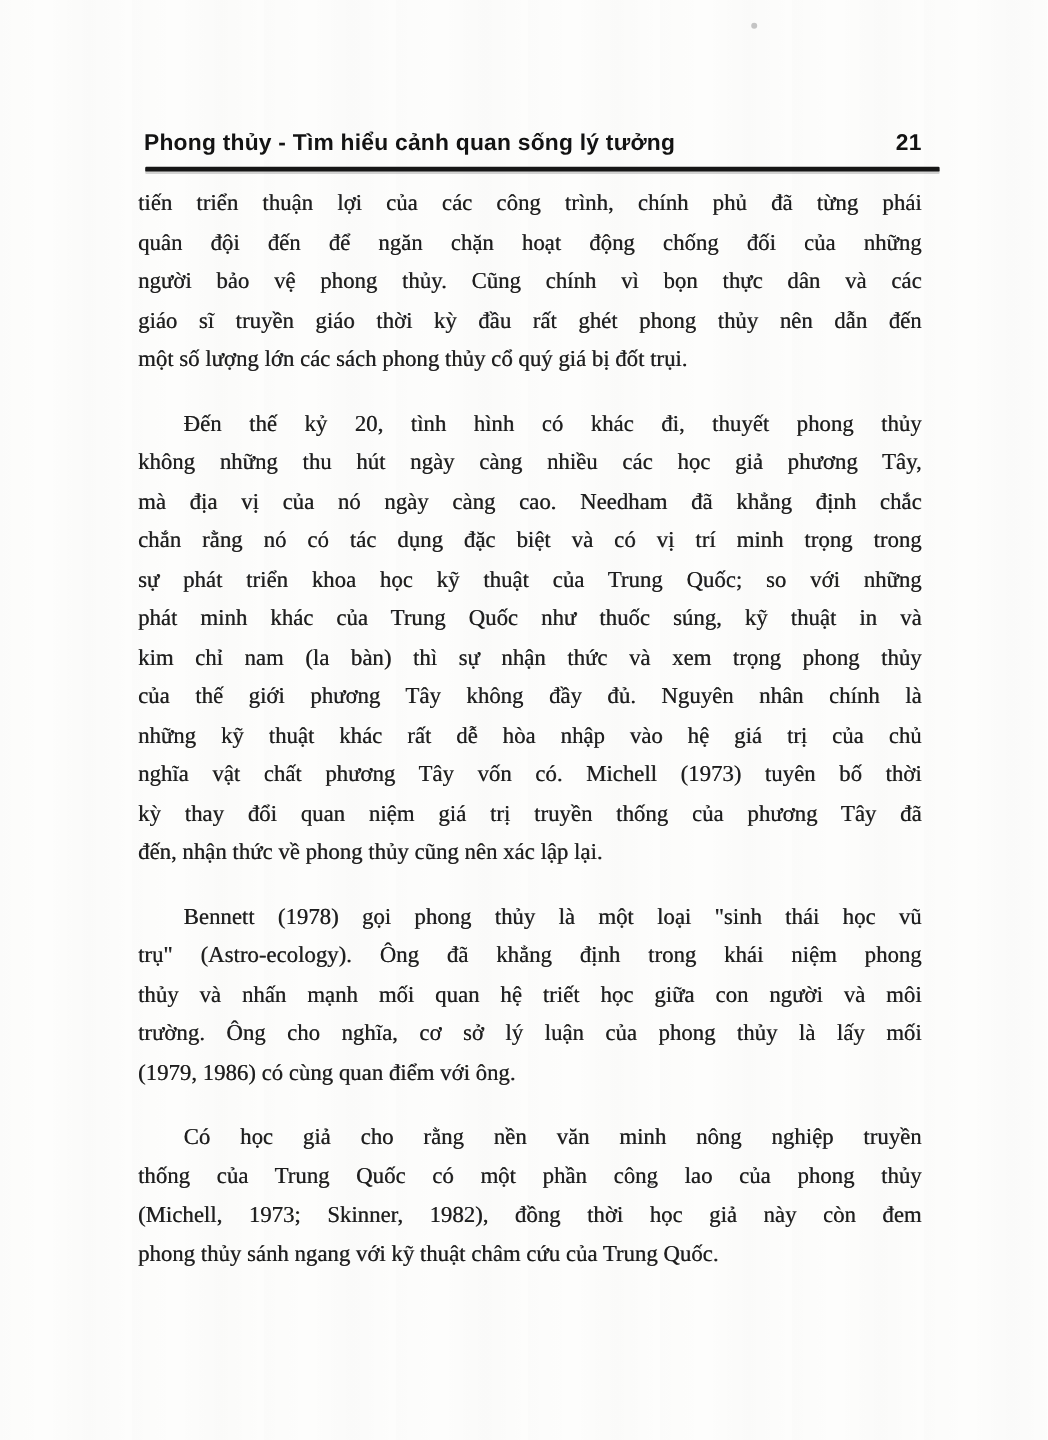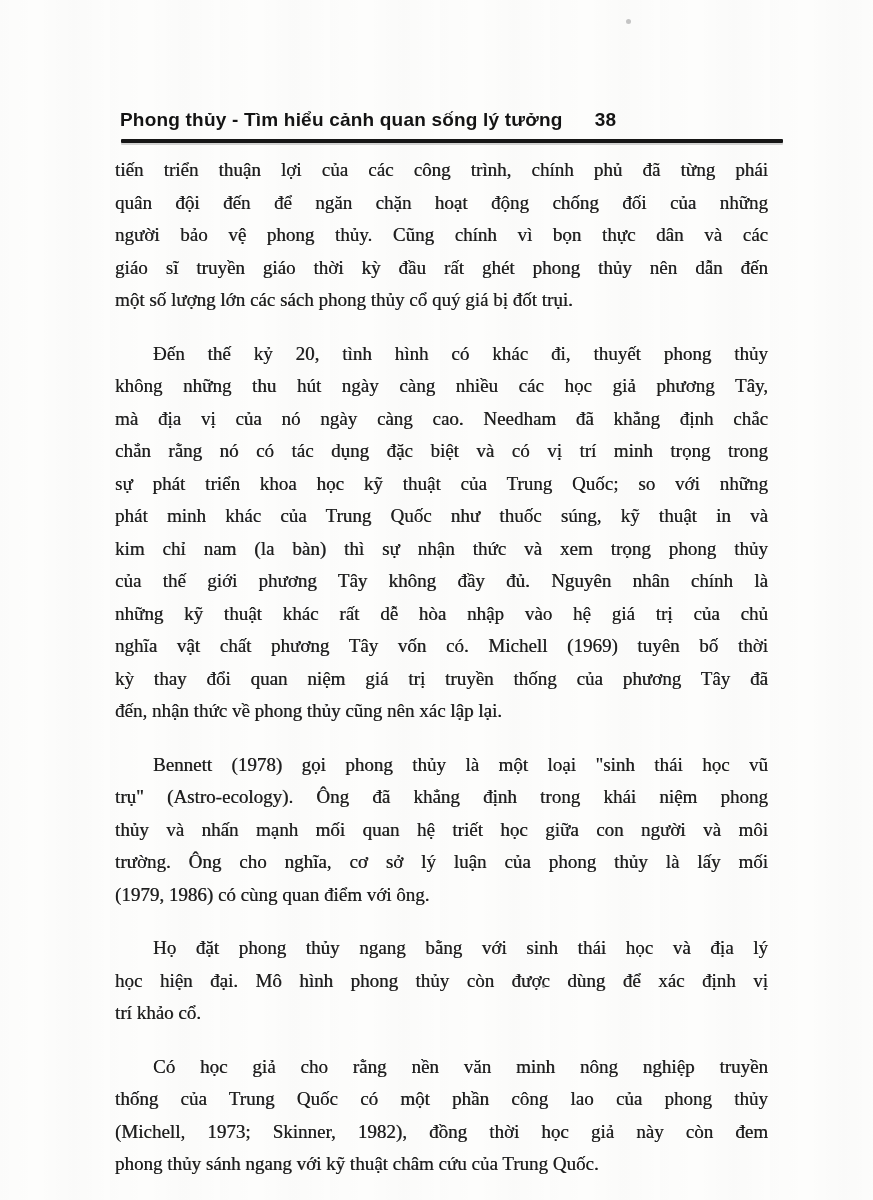--- a/index.html
+++ b/index.html
@@ -18,21 +18,21 @@
       #fdfdfc;
     overflow: hidden;
     font-family: "Liberation Serif", serif;
   }
   .header {
     position: absolute;
     left: 120px;
     top: 109px;
     width: 648px;
     display: flex;
-    justify-content: flex-start;
+    justify-content: space-between;
     align-items: baseline;
     gap: 32px;
     font-family: "Liberation Sans", sans-serif;
     font-weight: bold;
     font-size: 19px;
     color: #131313;
     letter-spacing: 0.2px;
     white-space: nowrap;
   }
   .header-rule {
@@ -78,56 +78,51 @@
     width: 3px; height: 3px;
     background: #9b9b9b;
   }
 </style>
 </head>
 <body>
 
 <div class="page">
   <div class="header">
     <span class="header-title">Phong thủy - Tìm hiểu cảnh quan sống lý tưởng</span>
-    <span class="header-page">38</span>
+    <span class="header-page">21</span>
   </div>
   <div class="header-rule"></div>
   <div class="body-text">
       <div class="paragraph">
         <div class="line">tiến triển thuận lợi của các công trình, chính phủ đã từng phái</div>
         <div class="line">quân đội đến để ngăn chặn hoạt động chống đối của những</div>
         <div class="line">người bảo vệ phong thủy. Cũng chính vì bọn thực dân và các</div>
         <div class="line">giáo sĩ truyền giáo thời kỳ đầu rất ghét phong thủy nên dẫn đến</div>
         <div class="line last">một số lượng lớn các sách phong thủy cổ quý giá bị đốt trụi.</div>
       </div>
       <div class="paragraph">
         <div class="line first-indent">Đến thế kỷ 20, tình hình có khác đi, thuyết phong thủy</div>
         <div class="line">không những thu hút ngày càng nhiều các học giả phương Tây,</div>
         <div class="line">mà địa vị của nó ngày càng cao. Needham đã khẳng định chắc</div>
         <div class="line">chắn rằng nó có tác dụng đặc biệt và có vị trí minh trọng trong</div>
         <div class="line">sự phát triển khoa học kỹ thuật của Trung Quốc; so với những</div>
         <div class="line">phát minh khác của Trung Quốc như thuốc súng, kỹ thuật in và</div>
         <div class="line">kim chỉ nam (la bàn) thì sự nhận thức và xem trọng phong thủy</div>
         <div class="line">của thế giới phương Tây không đầy đủ. Nguyên nhân chính là</div>
         <div class="line">những kỹ thuật khác rất dễ hòa nhập vào hệ giá trị của chủ</div>
-        <div class="line">nghĩa vật chất phương Tây vốn có. Michell (1969) tuyên bố thời</div>
+        <div class="line">nghĩa vật chất phương Tây vốn có. Michell (1973) tuyên bố thời</div>
         <div class="line">kỳ thay đổi quan niệm giá trị truyền thống của phương Tây đã</div>
         <div class="line last">đến, nhận thức về phong thủy cũng nên xác lập lại.</div>
       </div>
       <div class="paragraph">
         <div class="line first-indent">Bennett (1978) gọi phong thủy là một loại "sinh thái học vũ</div>
         <div class="line">trụ" (Astro-ecology). Ông đã khẳng định trong khái niệm phong</div>
         <div class="line">thủy và nhấn mạnh mối quan hệ triết học giữa con người và môi</div>
         <div class="line">trường. Ông cho nghĩa, cơ sở lý luận của phong thủy là lấy mối</div>
         <div class="line last">(1979, 1986) có cùng quan điểm với ông.</div>
-      </div>
-      <div class="paragraph">
-        <div class="line first-indent">Họ đặt phong thủy ngang bằng với sinh thái học và địa lý</div>
-        <div class="line">học hiện đại. Mô hình phong thủy còn được dùng để xác định vị</div>
-        <div class="line last">trí khảo cổ.</div>
       </div>
       <div class="paragraph">
         <div class="line first-indent">Có học giả cho rằng nền văn minh nông nghiệp truyền</div>
         <div class="line">thống của Trung Quốc có một phần công lao của phong thủy</div>
         <div class="line">(Michell, 1973; Skinner, 1982), đồng thời học giả này còn đem</div>
         <div class="line last">phong thủy sánh ngang với kỹ thuật châm cứu của Trung Quốc.</div>
       </div>
     </div>
   <div class="speckle s1"></div>
   <div class="speckle s2"></div>

